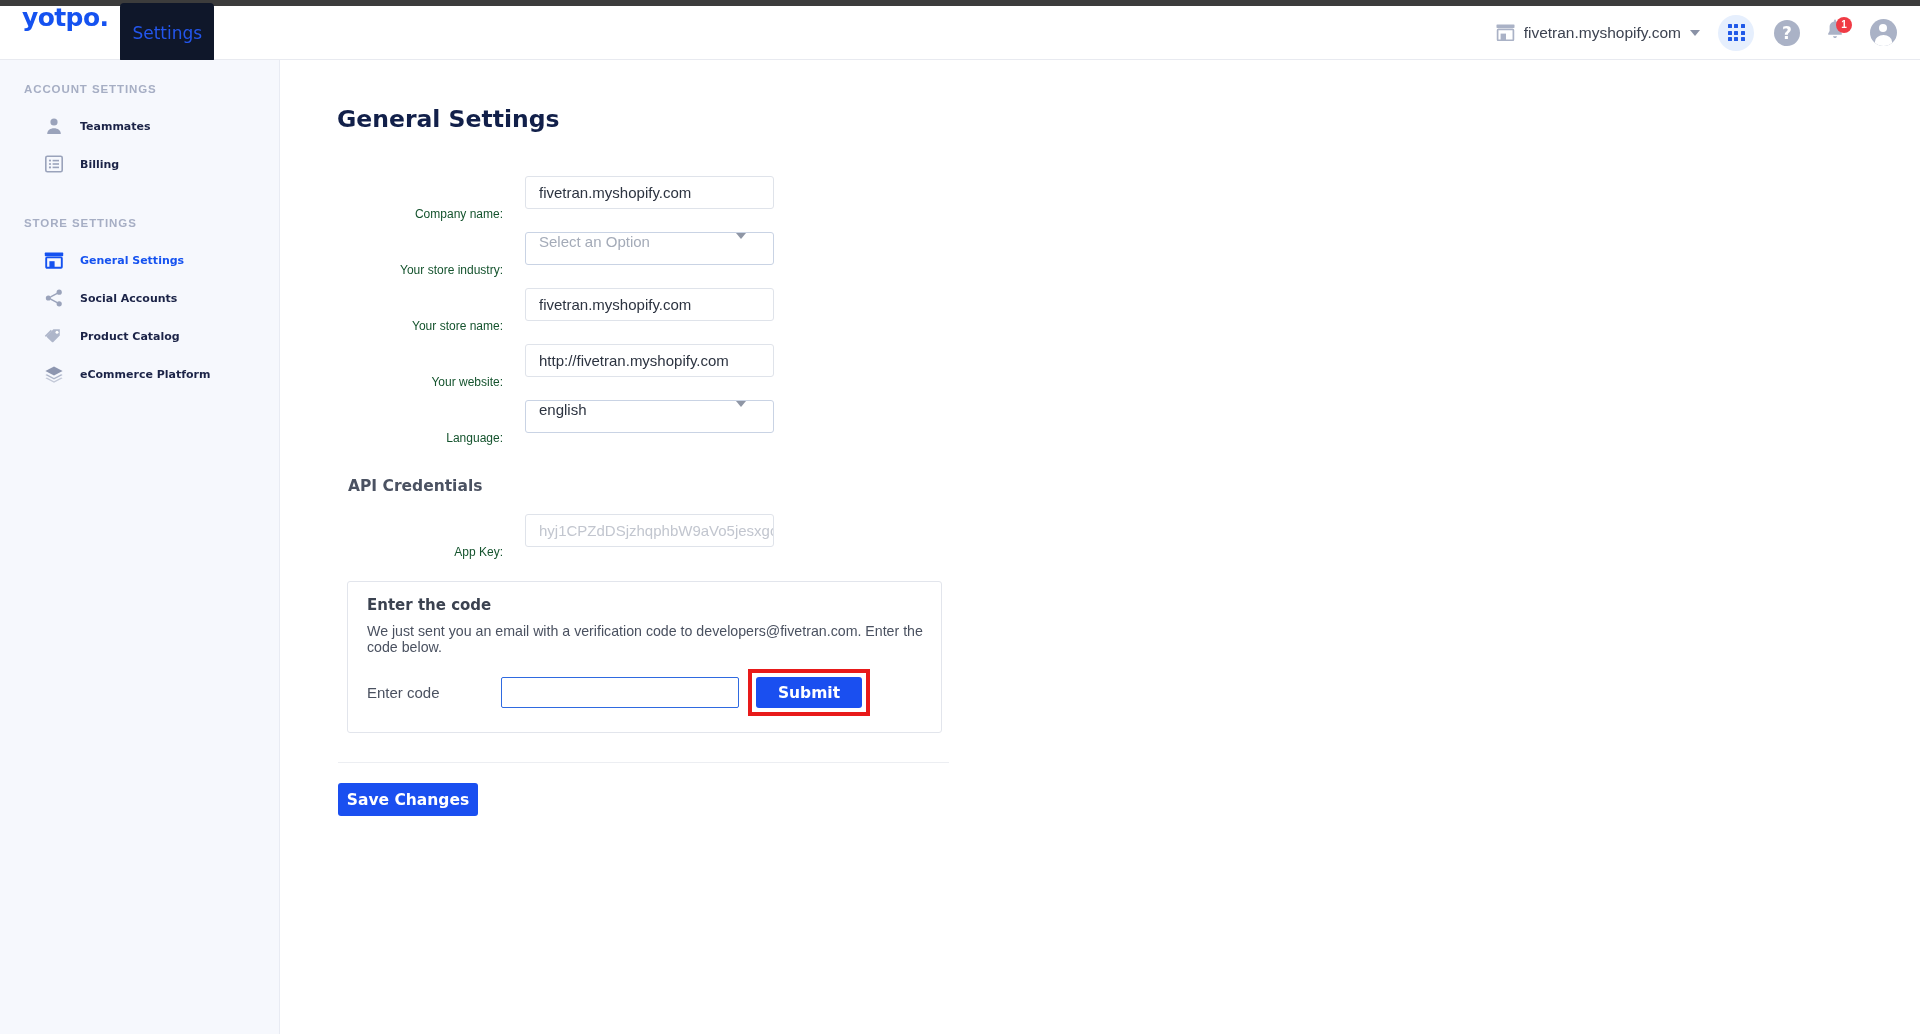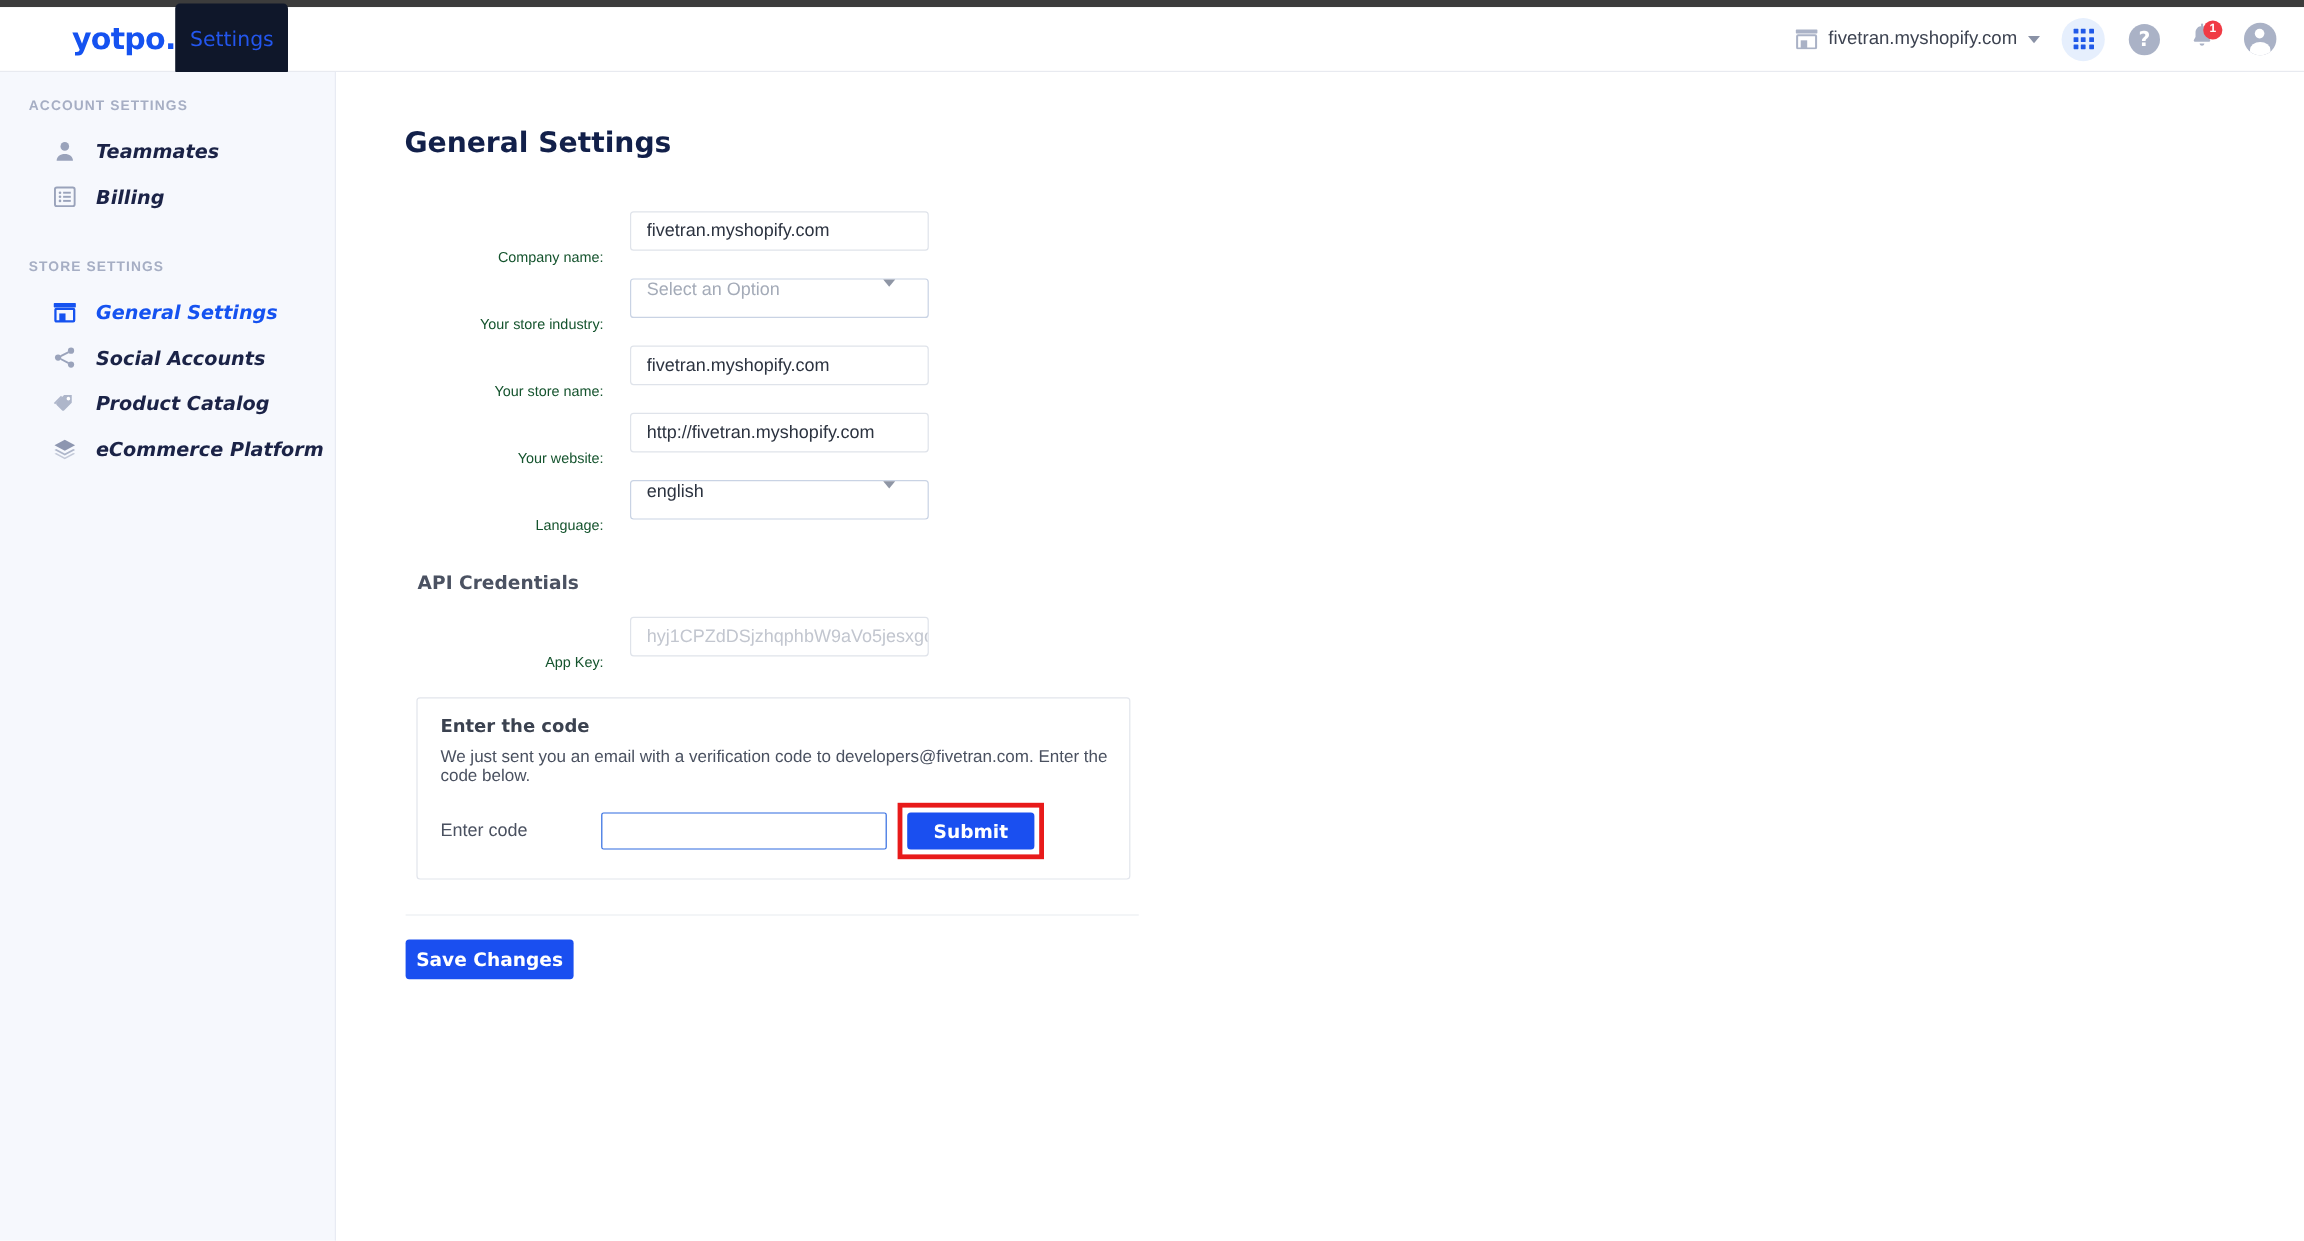--- a/index.html
+++ b/index.html
@@ -17,21 +17,21 @@
     background: #3c3c3c;
   }
 
   
   .header {
     position: absolute; top: 6px; left: 0; width: 1920px; height: 54px;
     background: #ffffff;
     border-bottom: 1px solid #e8eaf0;
     display: flex; align-items: center;
   }
-  .brand-zone { display: flex; align-items: center; padding-left: 22px; gap: 0; margin-left: 38px; }
+  .brand-zone { display: flex; align-items: flex-start; padding-left: 22px; gap: 12px; }
   .logo {
     font-size: 25px; font-weight: bold; color: #1552f0;
     letter-spacing: -0.6px; font-family: "DejaVu Sans", sans-serif;
   }
   .settings-badge {
     background: #0f172a; color: #2356ed;
     font-size: 17px; font-weight: normal;
     padding: 20px 12px; border-radius: 4px;
     font-family: "DejaVu Sans", sans-serif;
   }
@@ -96,23 +96,22 @@
   }
   .side-group-title {
     font-size: 11.5px; font-weight: bold; color: #a6aec4;
     letter-spacing: 0.9px; padding-left: 24px; margin-bottom: 12px;
   }
   .side-item {
     display: flex; align-items: center; gap: 16px;
     height: 38px; padding-left: 44px; cursor: pointer;
   }
   .side-item-label {
-    font-size: 16px; font-weight: bold; color: #1b2347;
-    font-family: "DejaVu Sans", sans-serif;
-    font-style: italic;
+    font-size: 11px; font-weight: bold; color: #1b2347;
+    font-family: "DejaVu Sans", sans-serif;
   }
   .side-item.active .side-item-label { color: #1552f0; }
   .side-icon { width: 20px; height: 20px; display: block; flex: none; }
   .group-gap { height: 34px; }
 
   
   .main {
     position: absolute; top: 60px; left: 281px;
     width: 1639px; height: 974px; background: #ffffff;
     padding: 45px 0 0 56px;

